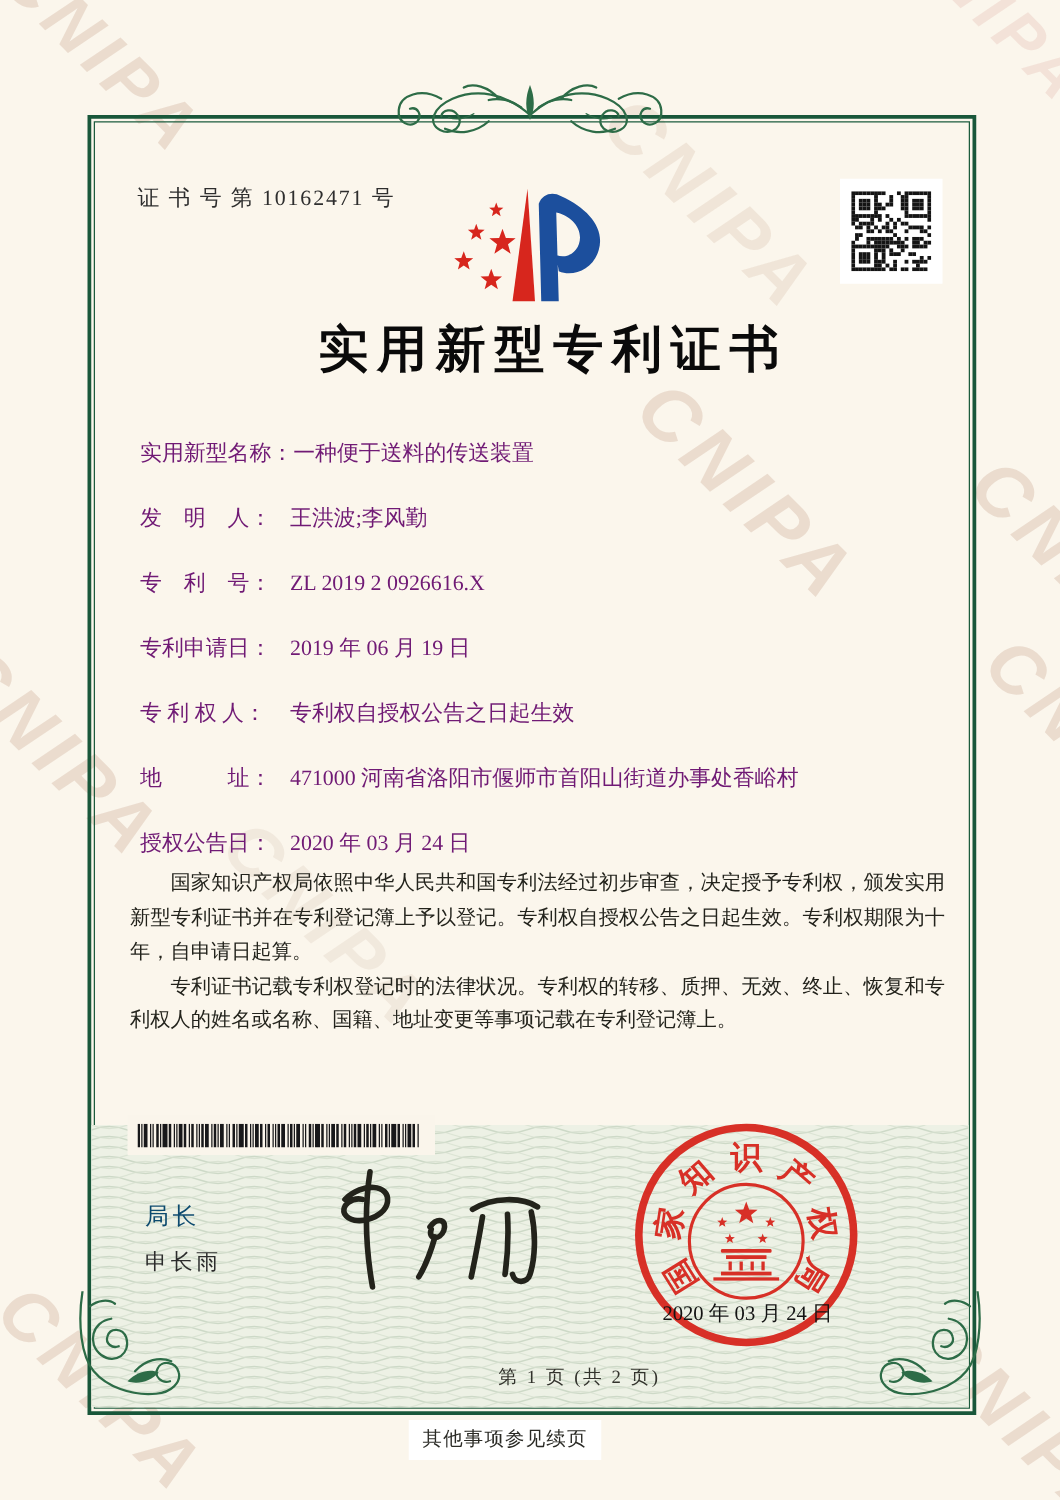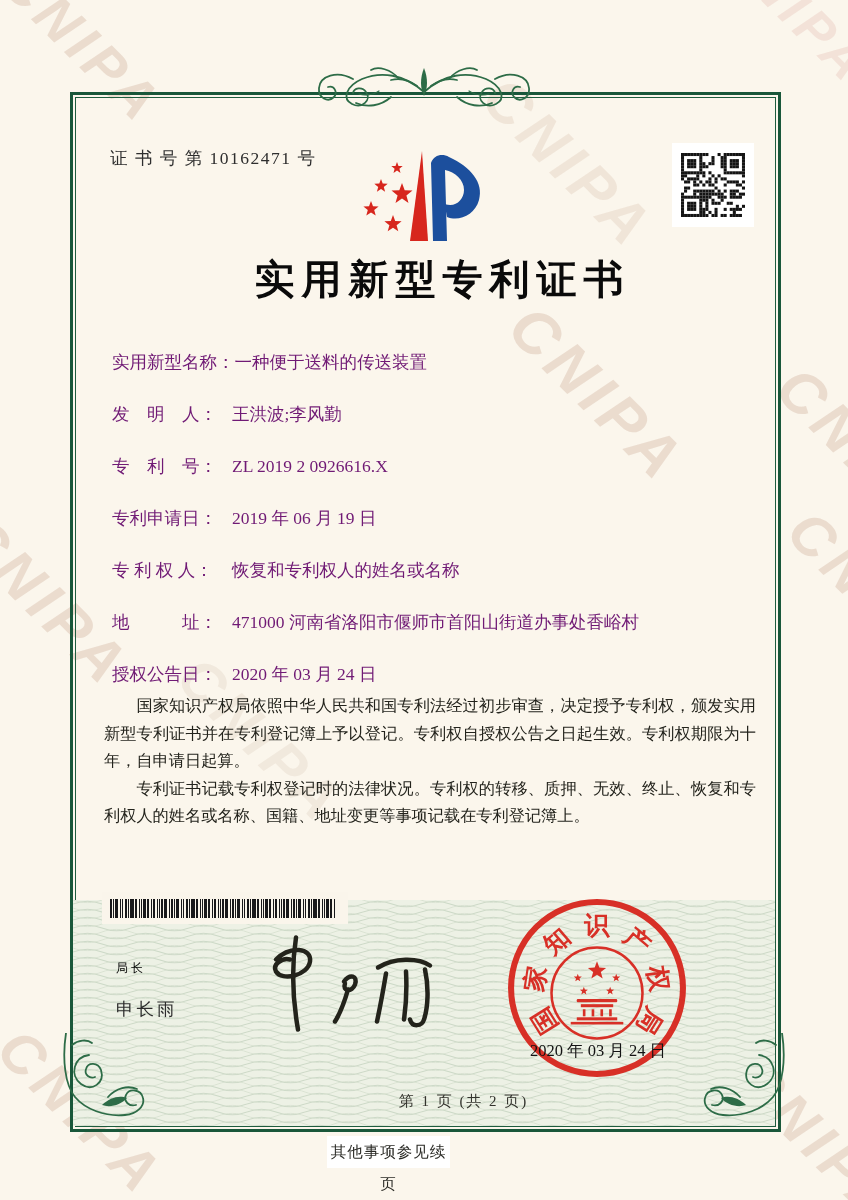--- a/index.html
+++ b/index.html
@@ -21,30 +21,30 @@
   .fields{position:absolute;left:112px;top:350px;width:640px;z-index:2;}
   .frow{height:52px;font-size:17.5px;color:#701a75;position:relative;white-space:nowrap;}
   .lbl{display:inline-block;min-width:120px;}
   .pair2{position:absolute;left:270px;top:0;}
   .pair2 .lbl{min-width:0;margin-right:6px;}
   .body-text{position:absolute;left:104px;top:694px;width:652px;font-size:16.2px;
              line-height:27.5px;color:#23231c;text-align:justify;z-index:2;}
   .body-text p{margin:0;text-indent:2em;font-family:Liberation Mono, monospace;}
   .barcode-wrap{position:absolute;left:102px;top:892px;width:246px;height:32px;background:#faf5eb;
                 display:flex;align-items:center;justify-content:center;z-index:2;}
-  .signer-title{position:absolute;left:116px;top:960px;font-size:12px;letter-spacing:3px;color:#000000;z-index:2;}
+  .signer-title{position:absolute;left:116px;top:960px;font-size:19px;letter-spacing:3px;color:#0c4a6e;z-index:2;}
   .signer-name{position:absolute;left:116px;top:997px;font-size:17.5px;letter-spacing:3px;color:#2c2c2c;z-index:2;text-align:center;}
   .signature{position:absolute;left:252px;top:928px;width:200px;height:108px;z-index:2;}
   .seal{position:absolute;left:506px;top:897px;width:182px;height:182px;opacity:0.95;z-index:2;}
   .seal text{font-family:"Liberation Serif","DejaVu Serif",serif;}
   .seal-date{position:absolute;left:512px;top:1040px;width:172px;text-align:center;font-size:16.5px;
              color:#131313;z-index:3;}
   .page-num{position:absolute;left:70px;width:787px;top:1092px;text-align:center;font-size:15px;
             letter-spacing:2px;color:#33332d;z-index:2;}
-  .continuation{position:absolute;left:327px;top:1136px;width:123px;height:32px;background:#ffffff;
+  .continuation{position:absolute;left:327px;top:1136px;width:154px;height:32px;background:#ffffff;
                 text-align:center;line-height:32px;font-size:15.5px;letter-spacing:1px;color:#2a2a25;z-index:2;}
   .ornament-top{position:absolute;left:299px;top:62px;width:250px;height:52px;z-index:2;}
   .corner-bl{position:absolute;left:58px;top:1033px;width:112px;height:102px;z-index:3;}
   .corner-br{position:absolute;left:678px;top:1033px;width:112px;height:102px;transform:scaleX(-1);z-index:3;}
 </style>
 </head>
 <body>
 
 <div class="page">
 
@@ -369,21 +369,21 @@
     <div class="frow">
       <span class="lbl">发　明　人：</span><span class="val">王洪波;李风勤</span>
     </div>
     <div class="frow">
       <span class="lbl">专　利　号：</span><span class="val">ZL 2019 2 0926616.X</span>
     </div>
     <div class="frow">
       <span class="lbl">专利申请日：</span><span class="val">2019 年 06 月 19 日</span>
     </div>
     <div class="frow">
-      <span class="lbl">专 利 权 人：</span><span class="val">恢复和专利权人的姓名或名称</span>
+      <span class="lbl">专 利 权 人：</span><span class="val">专利权自授权公告之日起生效</span>
     </div>
     <div class="frow">
       <span class="lbl">地　　　址：</span><span class="val">471000 河南省洛阳市偃师市首阳山街道办事处香峪村</span>
     </div>
     <div class="frow">
       <span class="lbl">授权公告日：</span><span class="val">2020 年 03 月 24 日</span>
     </div>
   </div>
 
   <div class="body-text">

